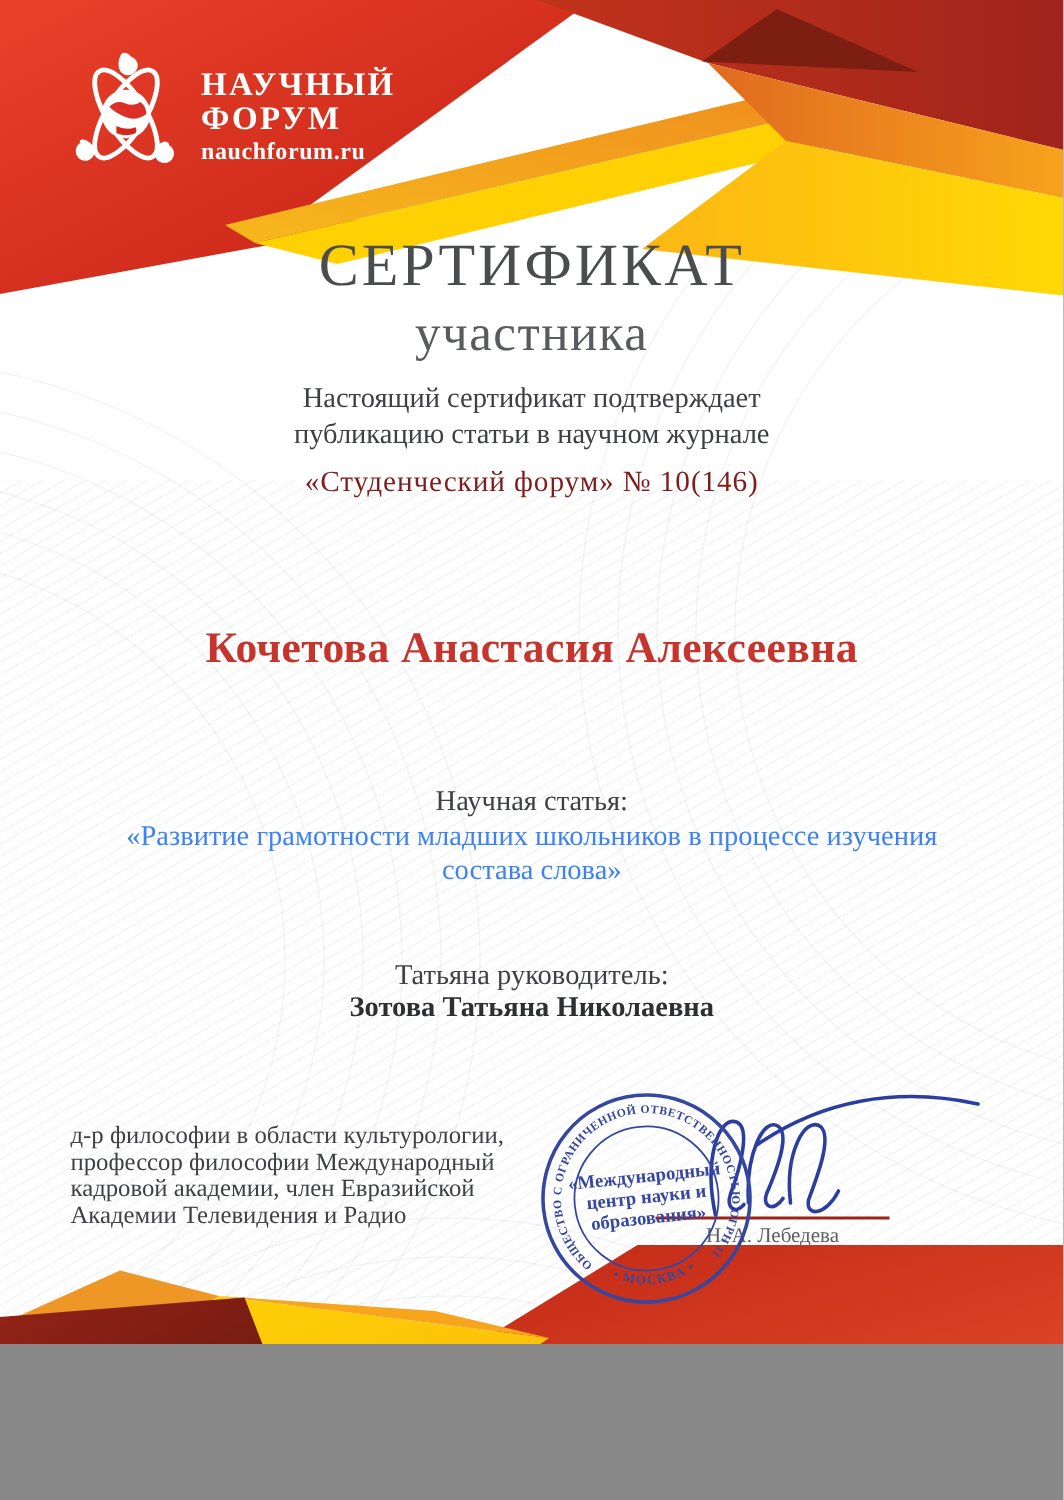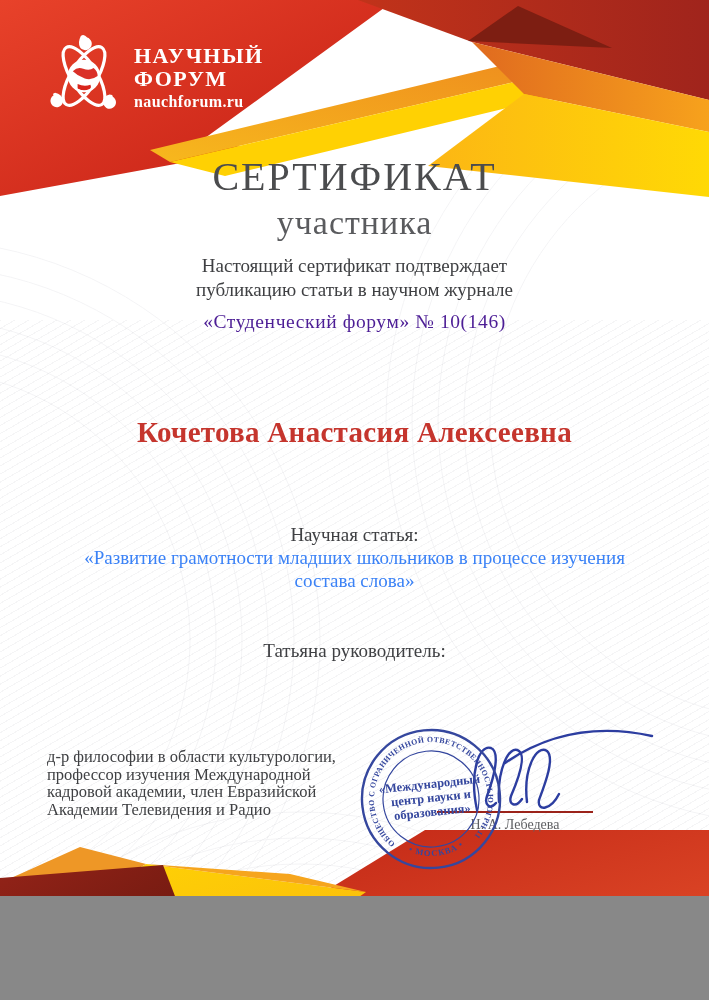--- a/index.html
+++ b/index.html
@@ -21,21 +21,21 @@
   }
   .watermark{left:0;top:0;z-index:1;opacity:.55;}
   .decor{left:0;z-index:2;}
   .logo{left:44px;top:30px;z-index:4;display:flex;align-items:flex-start;}
   .logo-text{margin-left:10px;color:#ffffff;margin-top:14px;}
   .logo-title{font-size:22px;font-weight:bold;letter-spacing:1.5px;line-height:23px;}
   .logo-site{font-size:16px;font-weight:bold;letter-spacing:.4px;margin-top:3px;}
   .cert-title{top:153px;font-size:40px;letter-spacing:2px;color:#4b4c4e;font-weight:400;z-index:3;}
   .cert-subtitle{top:204px;font-size:34px;letter-spacing:1px;color:#5a5b5e;font-weight:300;z-index:3;}
   .statement{font-size:19px;color:#3f4043;z-index:3;text-align:center;}
-  .journal{top:311px;font-size:19.5px;color:#4c1d95;letter-spacing:.6px;z-index:3;}
+  .journal{top:311px;font-size:19.5px;color:#7f1d1d;letter-spacing:.6px;z-index:3;}
   .recipient{top:416px;font-size:29px;font-weight:bold;color:#c5352d;letter-spacing:.3px;z-index:3;}
   .article-label{top:524px;font-size:19px;color:#3f4043;z-index:3;}
   .article-title{top:546px;font-size:19px;color:#3b82f6;line-height:23px;z-index:3;}
   .supervisor-label{top:640px;font-size:19px;color:#3f4043;z-index:3;}
   .supervisor-name{top:661px;font-size:19px;font-weight:bold;color:#2e2f31;z-index:3;}
   .credentials{left:47px;top:748px;font-size:16.5px;line-height:17.6px;color:#3f4043;z-index:3;}
   .stamp{left:356px;top:724px;width:150px;height:150px;z-index:6;transform:rotate(-6deg);}
   .signature{left:447px;top:718px;width:212px;height:108px;z-index:5;}
   .sign-line{left:437px;top:811px;width:156px;height:2px;background:#9b231a;z-index:4;}
   .signer{left:428px;top:817px;width:174px;text-align:center;font-size:14px;color:#5e5f62;z-index:4;}
@@ -156,24 +156,25 @@
 
   <div class="abs centered recipient">Кочетова Анастасия Алексеевна</div>
 
   <div class="abs centered article-label">Научная статья:</div>
   <div class="abs centered article-title">
     <div>«Развитие грамотности младших школьников в процессе изучения</div>
     <div>состава слова»</div>
   </div>
 
   <div class="abs centered supervisor-label">Татьяна руководитель:</div>
+  <div class="abs centered supervisor-name">Зотова Татьяна Николаевна</div>
 
   <div class="abs credentials">
     <div>д-р философии в области культурологии,</div>
-    <div>профессор изучения Международной</div>
+    <div>профессор философии Международный</div>
     <div>кадровой академии, член Евразийской</div>
     <div>Академии Телевидения и Радио</div>
   </div>
 
   <svg class="abs signature" viewBox="0 0 212 108" fill="none">
     <g stroke="#2c3da0" stroke-width="2.4" stroke-linecap="round">
       <path d="M30 92 C22 55 32 26 44 30 C54 34 46 62 40 78 C37 87 43 92 49 85"></path>
       <path d="M52 84 C50 52 62 26 72 33 C80 39 70 64 64 78 C61 87 69 90 75 81"></path>
       <path d="M80 84 C76 50 90 26 100 33 C108 40 98 66 92 82 C90 94 104 92 112 76"></path>
       <path d="M58 45 C100 16 150 6 205 18"></path>

